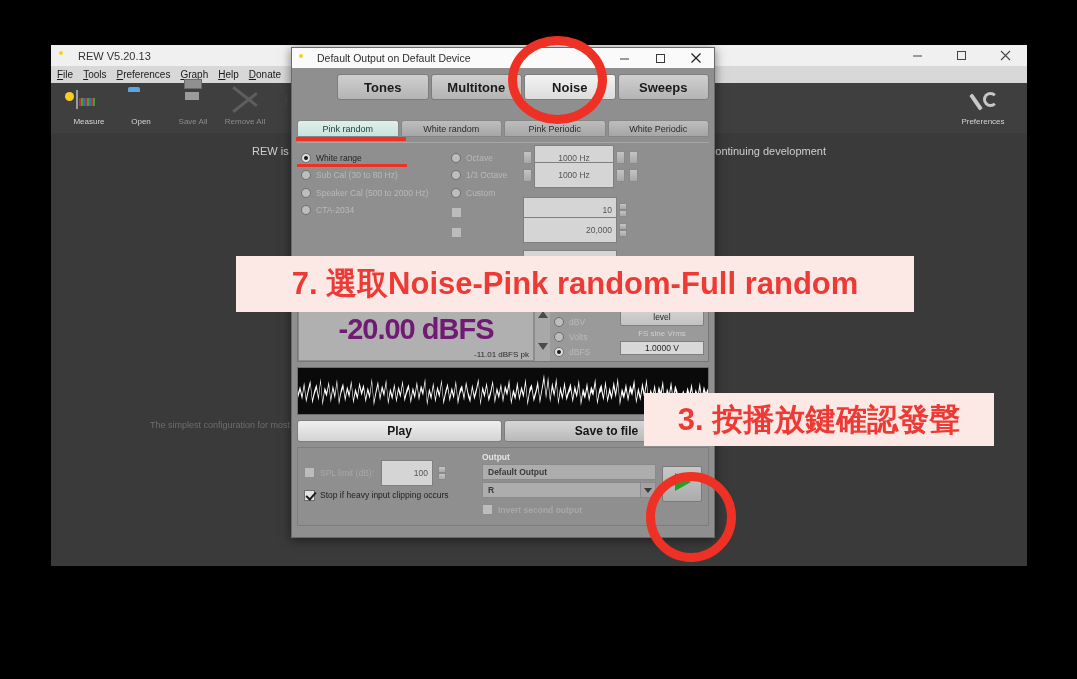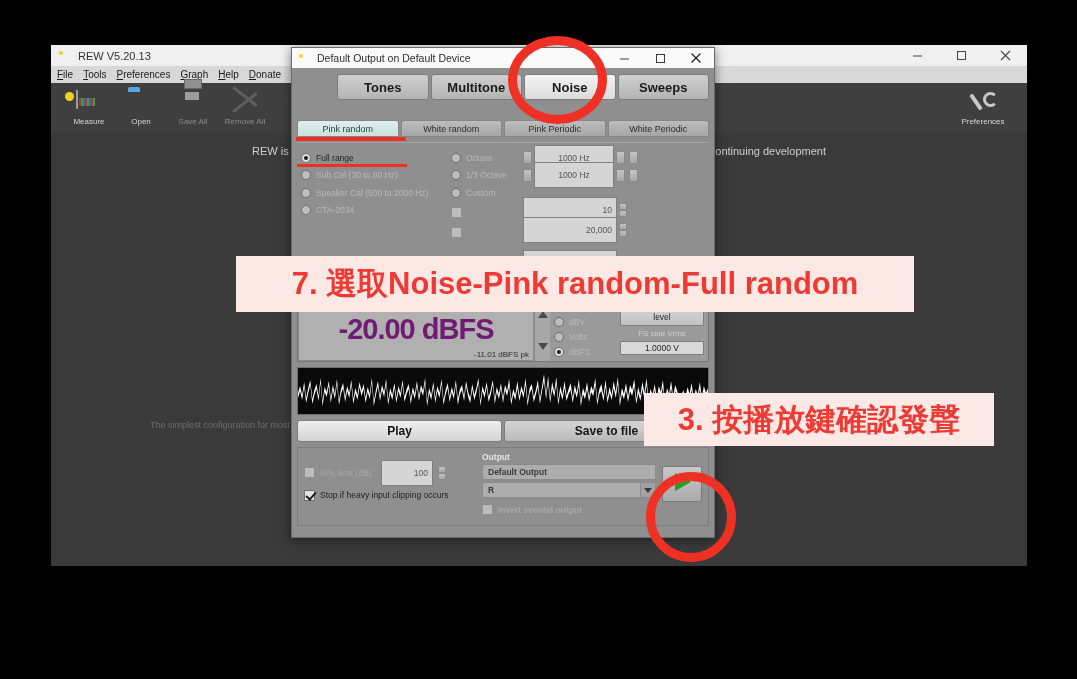--- a/index.html
+++ b/index.html
@@ -603,21 +603,21 @@
       <div class="subtab">Pink Periodic</div>
       <div class="subtab">White Periodic</div>
     </div>
 
     <div class="panel" style="height:108px">
       <div class="optgrid">
 
         <div class="optcol-a">
           <div class="radio-row">
             <span class="radio on"></span>
-            <span class="rl">Full range</span>
+            <span class="rl">White range</span>
           </div>
           <div class="radio-row dim">
             <span class="radio dim"></span>
             <span class="rl">Sub Cal (30 to 80 Hz)</span>
           </div>
           <div class="radio-row dim">
             <span class="radio dim"></span>
             <span class="rl">Speaker Cal (500 to 2000 Hz)</span>
           </div>
           <div class="radio-row dim">

